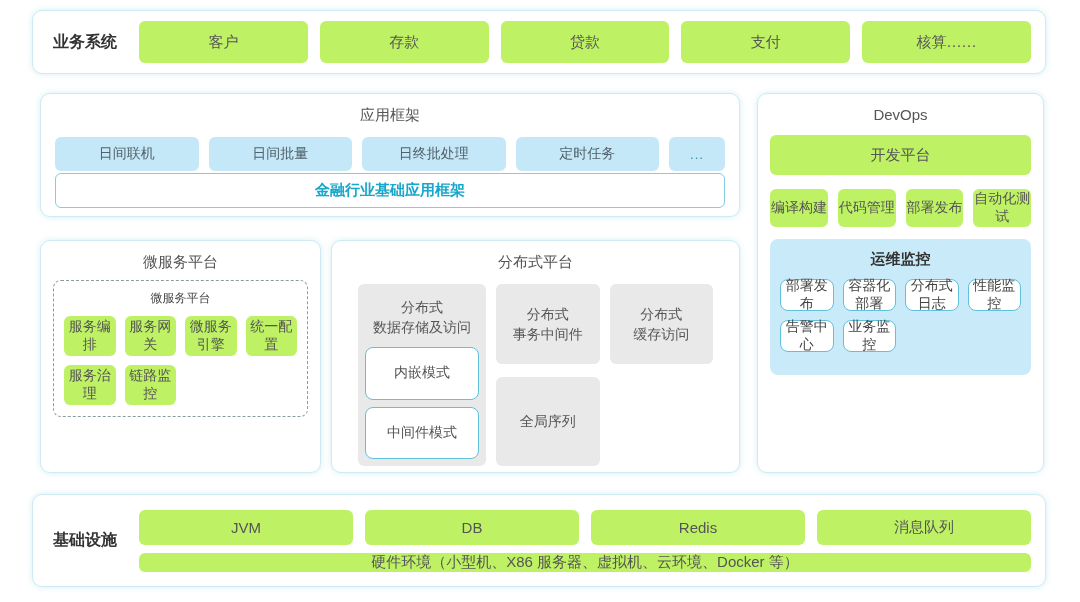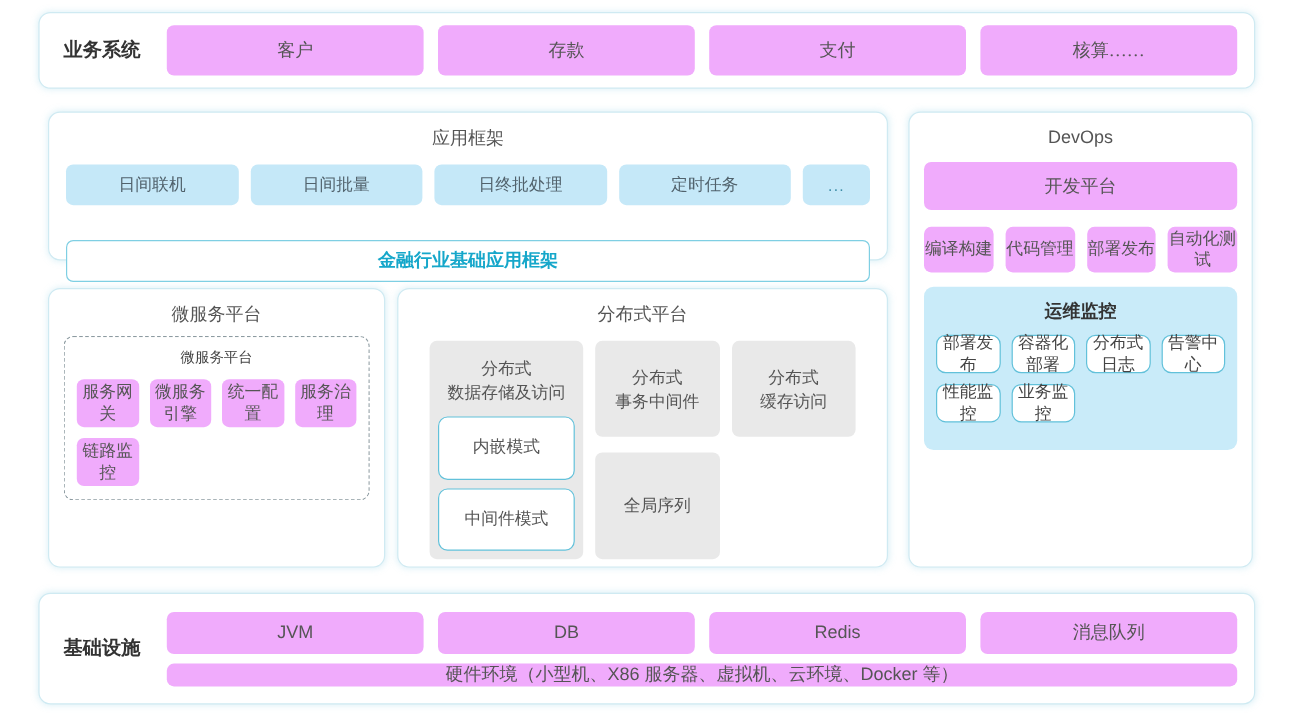--- a/index.html
+++ b/index.html
@@ -6,34 +6,34 @@
   .page{
     position:relative;width:1080px;height:602px;background:#fff;
     font-family:"Liberation Sans","DejaVu Sans",sans-serif;overflow:hidden;
   }
   .panel{
     position:absolute;background:#fff;border:1px solid #cfeaf2;border-radius:10px;
     box-shadow:0 0 6px rgba(140,205,225,.35);box-sizing:border-box;
   }
   .side-label{font-weight:bold;font-size:16px;color:#333;white-space:nowrap;padding:0 6px;}
   .chip{
-    display:flex;align-items:center;justify-content:center;background:#f0abfc;
+    display:flex;align-items:center;justify-content:center;background:#bef264;
     border-radius:6px;color:#555;font-size:15px;height:42px;flex:1;text-align:center;
   }
   .chip-row{display:flex;flex:1;gap:12px;}
   
   .top-panel{left:32px;top:10px;width:1014px;height:64px;display:flex;align-items:center;gap:16px;padding:0 14px;font-family:Liberation Serif, serif;}
   
   .app-framework{left:40px;top:93px;width:700px;height:124px;}
   .panel-title{text-align:center;font-size:15px;color:#555;padding-top:12px;}
   .blue-row{display:flex;gap:10px;margin:12px 14px 0;}
   .chip.blue{background:#c5e8f8;height:34px;font-size:14px;color:#51626c;}
   .chip.small{flex:0 0 56px;font-size:13px;letter-spacing:1px;color:#3d8ca6;}
   .base-bar{
-    margin:29px 14px 0;height:33px;border:1px solid #7fcfe3;border-radius:6px;background:#fff;
+    margin:2px 14px 0;height:33px;border:1px solid #7fcfe3;border-radius:6px;background:#fff;
     display:flex;align-items:center;justify-content:center;color:#16a7ca;font-weight:bold;font-size:15px;
   }
   
   .micro{left:40px;top:240px;width:281px;height:233px;}
   .dashed-box{margin:8px 12px 12px;border:1px dashed #8d9ba1;border-radius:8px;padding:5px 10px 11px;}
   .dashed-title{text-align:center;font-size:12px;color:#444;padding:4px 0 9px;}
   .grid-2{display:grid;grid-template-columns:1fr 1fr 1fr 1fr;gap:9px;}
   .micro .chip{height:40px;font-size:14px;}
   
   .dist{left:331px;top:240px;width:409px;height:233px;}
@@ -62,20 +62,21 @@
 </head>
 <body>
 
 <div class="page">
 
   <section class="panel top-panel">
     <div class="side-label">业务系统</div>
     <div class="chip-row">
       <div class="chip">客户</div>
       <div class="chip">存款</div>
+      <div class="chip">贷款</div>
       <div class="chip">支付</div>
       <div class="chip">核算……</div>
     </div>
   </section>
 
   <section class="panel app-framework">
     <div class="panel-title">应用框架</div>
     <div class="blue-row">
       <div class="chip blue">日间联机</div>
       <div class="chip blue">日间批量</div>
@@ -84,20 +85,21 @@
       <div class="chip blue small">...</div>
     </div>
     <div class="base-bar">金融行业基础应用框架</div>
   </section>
 
   <section class="panel micro">
     <div class="panel-title">微服务平台</div>
     <div class="dashed-box">
       <div class="dashed-title">微服务平台</div>
       <div class="grid-2">
+        <div class="chip">服务编排</div>
         <div class="chip">服务网关</div>
         <div class="chip">微服务引擎</div>
         <div class="chip">统一配置</div>
         <div class="chip">服务治理</div>
         <div class="chip">链路监控</div>
       </div>
     </div>
   </section>
 
   <section class="panel dist">
@@ -125,22 +127,22 @@
       <div class="chip">代码管理</div>
       <div class="chip">部署发布</div>
       <div class="chip">自动化测试</div>
     </div>
     <div class="monitor-box">
       <div class="monitor-title">运维监控</div>
       <div class="grid-2">
         <div class="chip">部署发布</div>
         <div class="chip">容器化部署</div>
         <div class="chip">分布式日志</div>
+        <div class="chip">性能监控</div>
         <div class="chip">告警中心</div>
-        <div class="chip">性能监控</div>
         <div class="chip">业务监控</div>
       </div>
     </div>
   </section>
 
   <section class="panel infra">
     <div class="side-label">基础设施</div>
     <div class="infra-right">
       <div class="chip-row">
         <div class="chip">JVM</div>

